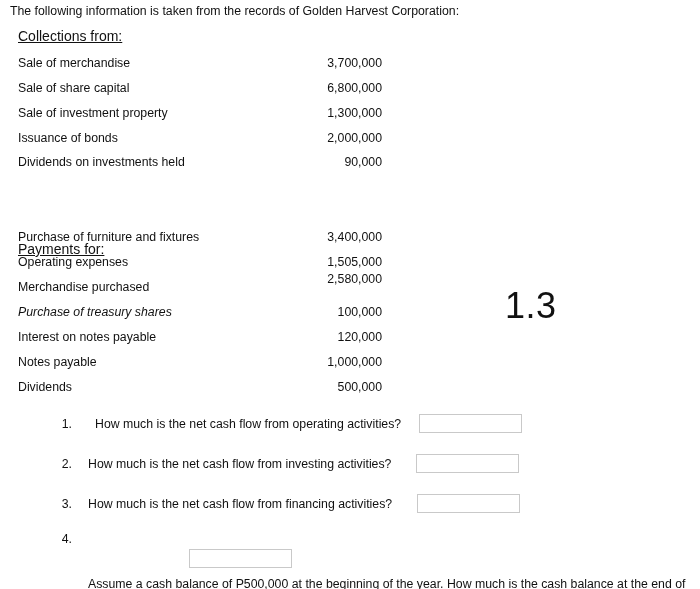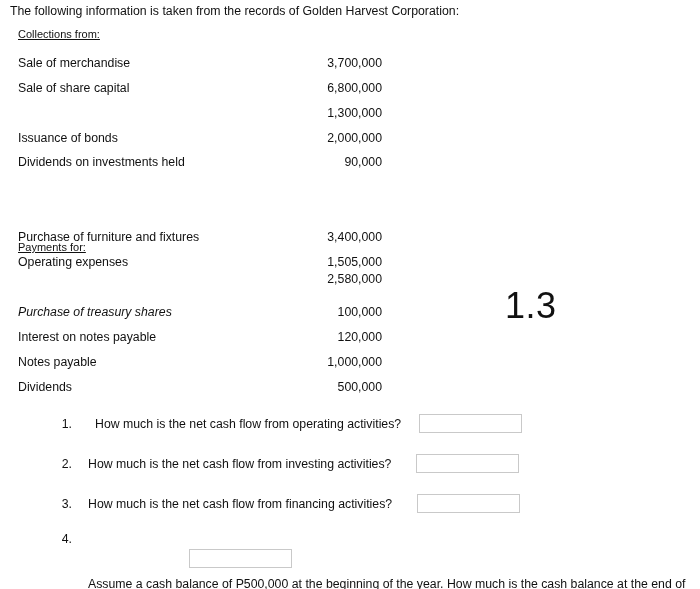--- a/index.html
+++ b/index.html
@@ -24,21 +24,21 @@
   .intro {
     position: absolute;
     left: 10px;
     top: 4px;
     font-size: 12.3px;
     color: #111;
     white-space: nowrap;
   }
   .section-head {
     position: absolute;
-    font-size: 11px;
+    font-size: 14px;
     text-decoration: underline;
     color: #111;
     white-space: nowrap;
   }
   #collections-head { left: 18px; top: 28px; }
   #payments-head { left: 18px; top: 203px; margin-top: 38px; }
 
   .row-label {
     position: absolute;
     left: 18px;
@@ -99,36 +99,38 @@
   <div class="intro">The following information is taken from the records of Golden Harvest Corporation:</div>
 
   <div class="section-head" id="collections-head">Collections from:</div>
 
   <div class="row-label" style="top:56px;">Sale of merchandise</div>
   <div class="row-amount" style="top:56px;">3,700,000</div>
 
   <div class="row-label" style="top:81px;">Sale of share capital</div>
   <div class="row-amount" style="top:81px;">6,800,000</div>
 
+  <div class="row-label" style="top:106px;">Sale of investment property</div>
   <div class="row-amount" style="top:106px;">1,300,000</div>
 
   <div class="row-label" style="top:131px;">Issuance of bonds</div>
   <div class="row-amount" style="top:131px;">2,000,000</div>
 
   <div class="row-label" style="top:155px;">Dividends on investments held</div>
   <div class="row-amount" style="top:155px;">90,000</div>
 
   <div class="section-head" id="payments-head">Payments for:</div>
 
   <div class="row-label" style="top:230px;">Purchase of furniture and fixtures</div>
   <div class="row-amount" style="top:230px;">3,400,000</div>
 
   <div class="row-label" style="top:255px;">Operating expenses</div>
   <div class="row-amount" style="top:255px;">1,505,000</div>
 
+  <div class="row-label" style="top:280px;">Merchandise purchased</div>
   <div class="row-amount" style="top:272px;">2,580,000</div>
 
   <div class="row-label" style="top:305px;font-style:italic;">Purchase of treasury shares</div>
   <div class="row-amount" style="top:305px;">100,000</div>
 
   <div class="row-label" style="top:330px;">Interest on notes payable</div>
   <div class="row-amount" style="top:330px;">120,000</div>
 
   <div class="row-label" style="top:355px;">Notes payable</div>
   <div class="row-amount" style="top:355px;">1,000,000</div>

